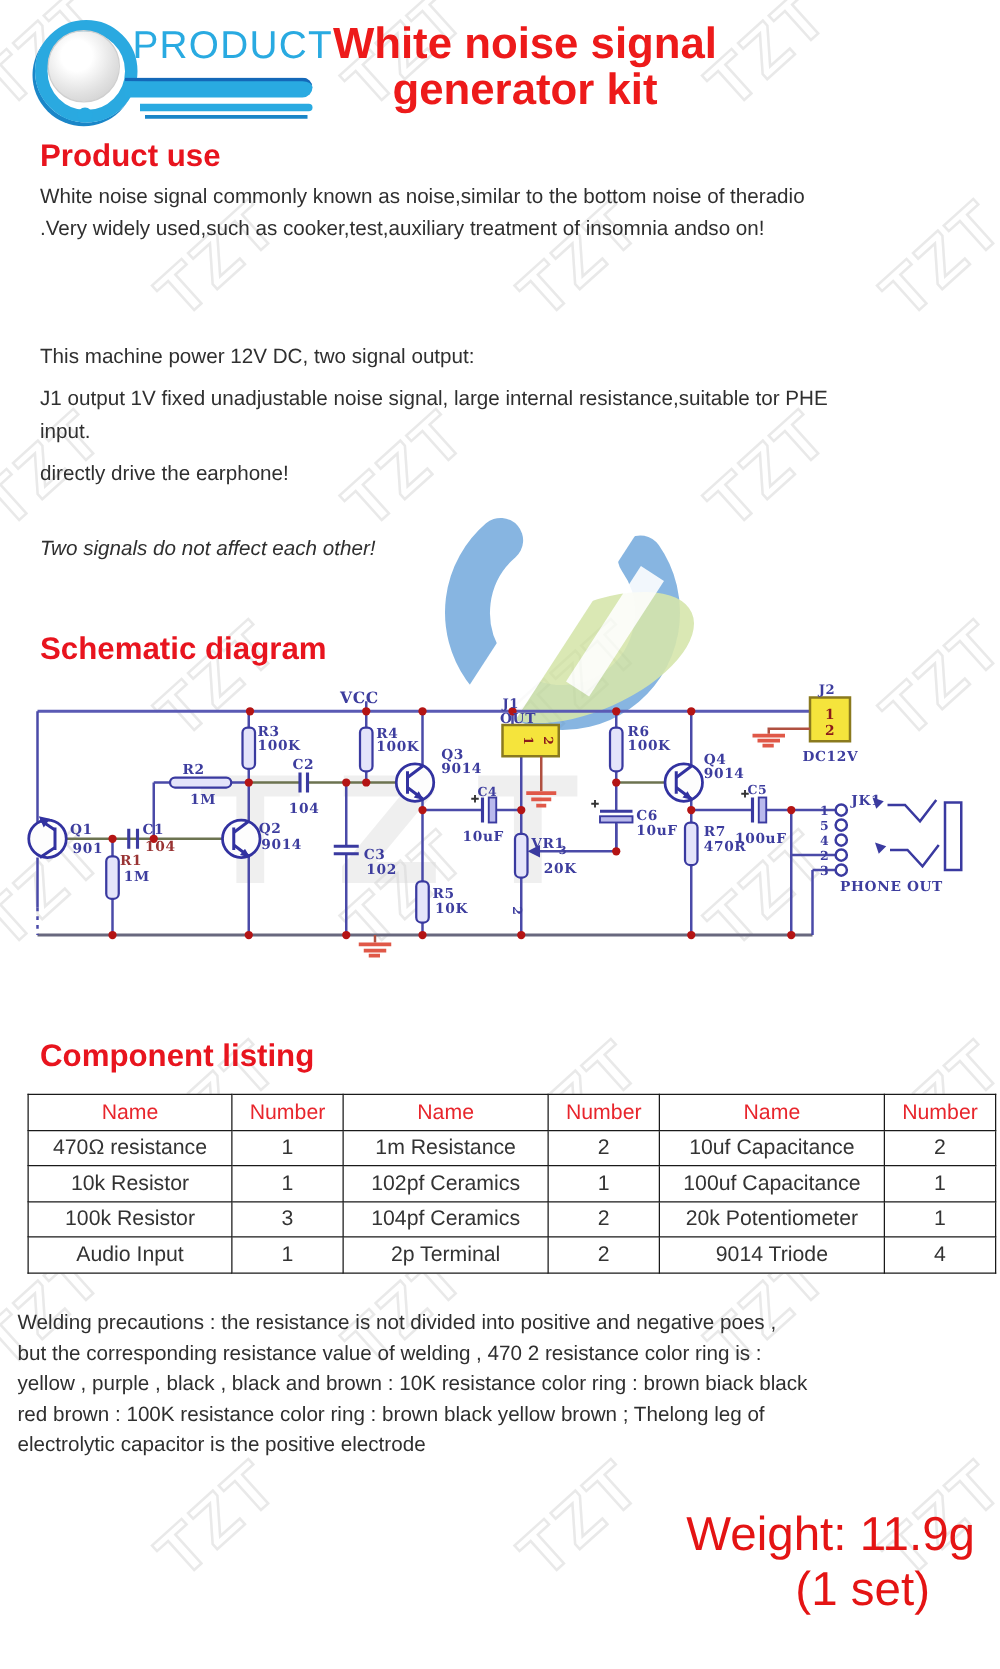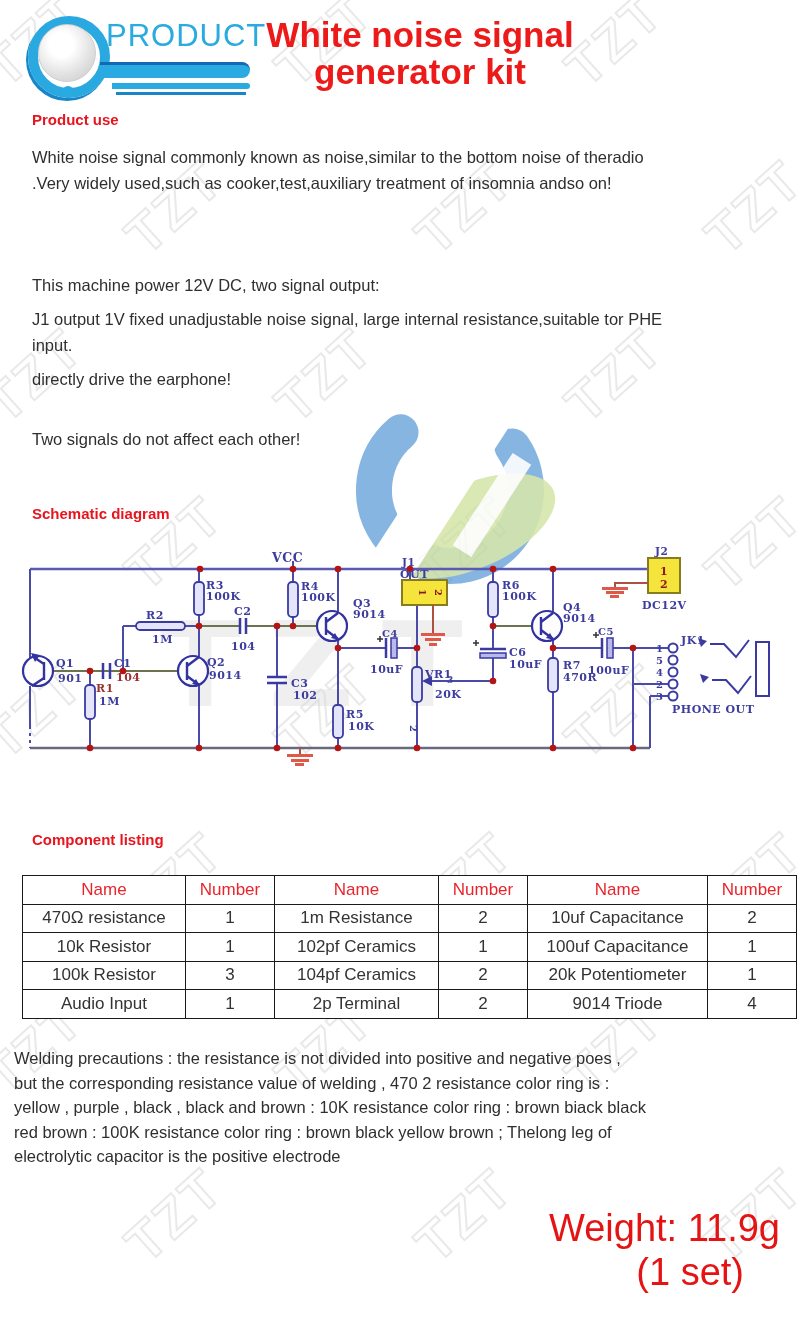--- a/index.html
+++ b/index.html
@@ -26,26 +26,26 @@
       color:#29aae1;letter-spacing:1px;}
   #brand .bar1{position:absolute;left:90px;top:56px;width:150px;height:13px;background:#29aae1;
       border-top:3px solid #1468b8;border-radius:0 8px 8px 0;}
   #brand .bar2{position:absolute;left:102px;top:77px;width:138px;height:6px;background:#29aae1;border-radius:0 4px 4px 0;}
   #brand .bar3{position:absolute;left:106px;top:86px;width:130px;height:3px;background:#1a86c8;}
   #brand .dot{position:absolute;left:52px;top:80px;width:12px;height:12px;border-radius:50%;background:#29aae1;}
   
   #title{left:248px;top:16px;width:344px;text-align:center;color:#ed1a1a;
       font-size:35px;line-height:37px;font-weight:800;}
   
-  .h-red{position:absolute;z-index:1;left:32px;color:#e8141e;font-size:15px;font-weight:bold;}
+  .h-red{position:absolute;z-index:1;left:32px;color:#e8141e;font-size:25px;font-weight:bold;}
   #h-use{top:111px;} #h-circuit{top:242px;} #h-schem{top:505px;} #h-comp{top:831px;}
   
   .para{position:absolute;z-index:1;left:32px;font-size:16.5px;line-height:26px;color:#2f2f2f;white-space:nowrap;}
   #p-use{top:144px;}
-  #cp-1{top:272px;} #cp-2{top:306px;} #cp-3{top:366px;} #cp-4{top:426px;}
+  #cp-1{top:272px;} #cp-2{top:306px;} #cp-3{top:366px;} #cp-4{top:426px;font-style:italic;}
   #welding{top:1046px;left:14px;line-height:24.5px;}
   
   #schematic{position:absolute;left:10px;top:540px;z-index:1;}
   
   #comp-table{position:absolute;left:22px;top:875px;z-index:1;border-collapse:collapse;
       table-layout:fixed;width:768px;background:#fff;}
   #comp-table td,#comp-table th{border:1.5px solid #1a1a1a;height:27.5px;text-align:center;
       vertical-align:middle;font-size:17px;font-weight:normal;padding:0;color:#333;margin-left:27px;}
   #comp-table th{color:#e8252c;}
   

